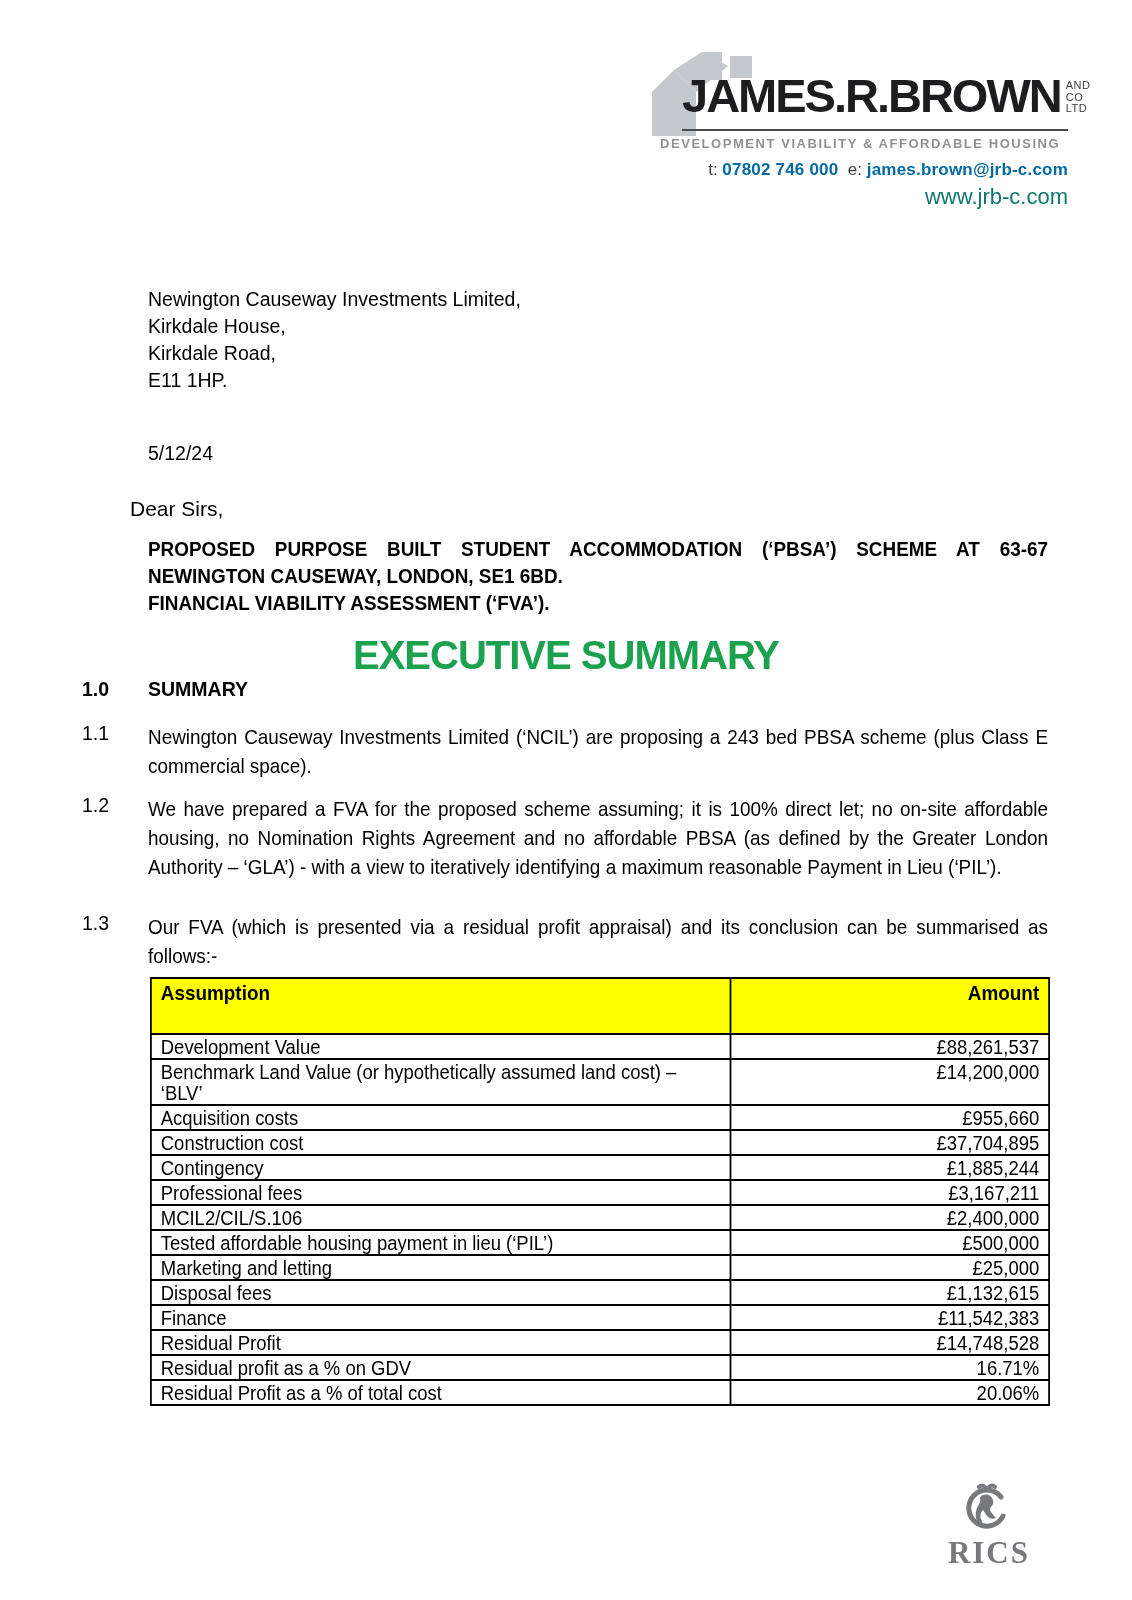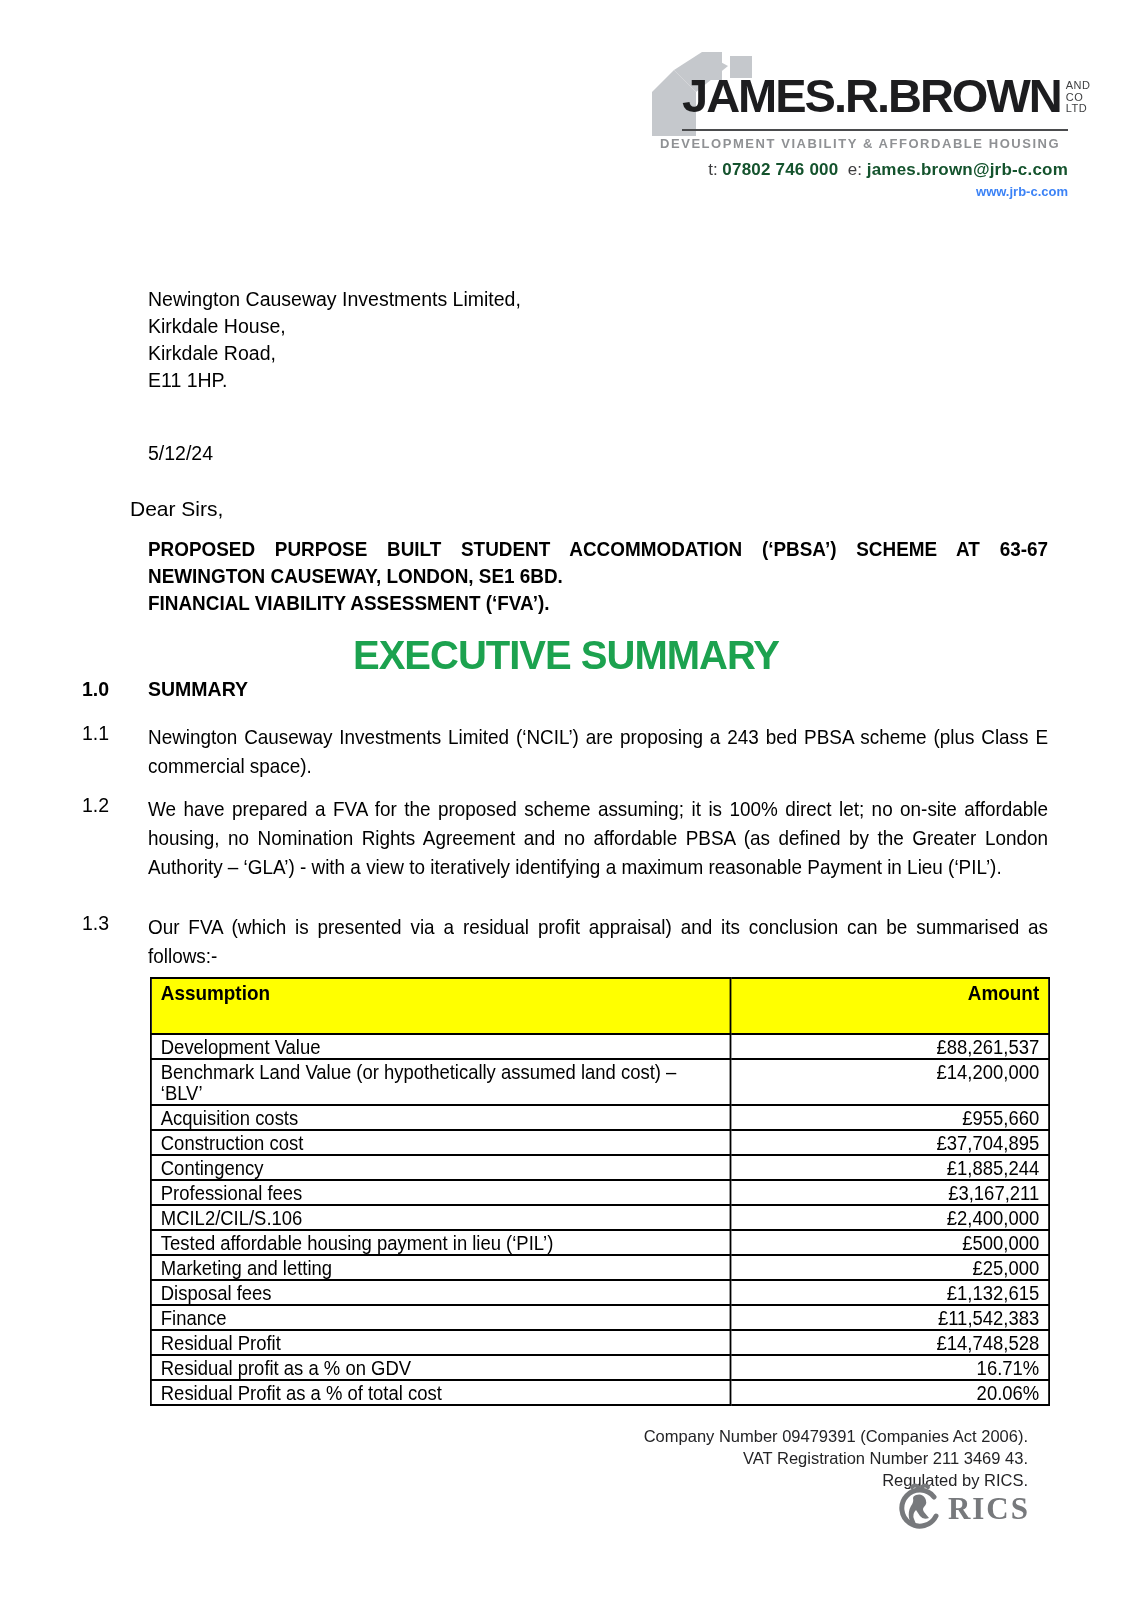--- a/index.html
+++ b/index.html
@@ -10,22 +10,22 @@
 
   
   .letterhead{position:absolute;left:652px;top:50px;width:416px;height:152px;}
   .house{position:absolute;left:0;top:2px;}
   .name-row{position:absolute;left:30px;top:20px;display:flex;align-items:flex-start;white-space:nowrap;}
   .company-name{font-size:47px;font-weight:bold;letter-spacing:-2px;line-height:52px;color:#1d1d1f;}
   .suffix{margin-left:5px;margin-top:10px;font-size:11px;color:#3f4042;line-height:11.5px;letter-spacing:0.5px;}
   .rule{position:absolute;left:30px;right:0;top:79px;height:2px;background:#4a4b4d;}
   .tagline{position:absolute;left:0;right:0;top:86px;font-size:13px;font-weight:bold;color:#8f9194;letter-spacing:1.55px;white-space:nowrap;padding-left:8px;}
   .contact{position:absolute;right:0;top:110px;font-size:17px;color:#3c3c3e;white-space:nowrap;}
-  .contact b{color:#14532d;letter-spacing:0.2px;}
-  .website{position:absolute;right:0;top:134px;font-size:13px;color:#3b82f6;font-weight:bold;}
+  .contact b{color:#0369a1;letter-spacing:0.2px;}
+  .website{position:absolute;right:0;top:134px;font-size:22px;color:#0f766e;}
 
   
   .recipient{position:absolute;left:148px;top:286px;font-size:19.5px;line-height:27px;}
   .date{position:absolute;left:148px;top:442px;font-size:19.5px;}
   .salutation{position:absolute;left:130px;top:497px;font-size:21px;}
 
   .subject{position:absolute;left:148px;top:535px;width:1000px;transform:scaleX(0.9);transform-origin:0 0;
            font-weight:bold;font-size:21px;line-height:27px;}
   .subject .j{text-align:justify;}
 
@@ -46,21 +46,21 @@
   .table-wrap{position:absolute;left:150px;top:977px;width:1000px;transform:scaleX(0.9);transform-origin:0 0;}
   table{width:100%;border-collapse:collapse;table-layout:fixed;}
   th,td{border:2px solid #000;font-size:20.5px;padding:1px 10px;line-height:21px;overflow:hidden;}
   th{background:#ffff00;height:50px;vertical-align:top;font-size:21px;padding-top:3px;}
   .col-assumption{width:64.5%;} .col-amount{width:35.5%;}
   th.h-assumption{text-align:left;} th.h-amount{text-align:right;}
   td.c-label{text-align:left;} td.c-amount{text-align:right;vertical-align:top;white-space:nowrap;}
 
   
   .footer{position:absolute;right:104px;top:1425px;text-align:right;font-size:16.5px;line-height:22px;color:#242426;}
-  .rics{position:absolute;right:102px;top:1483px;display:flex;align-items:center;}
+  .rics{position:absolute;right:102px;top:1483px;display:flex;align-items:center;flex-direction:column;}
   .rics-word{font-family:"Liberation Serif",serif;font-size:31px;font-weight:bold;color:#77797c;letter-spacing:2px;margin-left:6px;}
 </style>
 </head>
 <body>
 
 <div class="page">
 
   <div class="letterhead">
     <span class="house">
       <svg width="132" height="84" viewBox="0 0 132 84">
@@ -191,25 +191,20 @@
             <td class="c-amount">16.71%</td>
           </tr>
         <tr>
             <td class="c-label">Residual Profit as a % of total cost</td>
             <td class="c-amount">20.06%</td>
           </tr>
       </tbody>
     </table>
   </div>
 
-  <div class="footer">
-    <div>Company Number 09479391 (Companies Act 2006).</div>
-    <div>VAT Registration Number 211 3469 43.</div>
-    <div>Regulated by RICS.</div>
-  </div>
 
   <div class="rics">
     <span>
       <svg width="46" height="48" viewBox="0 0 46 48">
         <g fill="none" stroke="#77797c" stroke-width="5" stroke-linecap="round">
           <path d="M38 14 A 18 18 0 1 0 40 33"></path>
           <path d="M16 4 q 3 -3 6 0" stroke-width="4"></path>
           <path d="M26 4 q 3 -3 6 0" stroke-width="4"></path>
         </g>
         <g fill="#77797c">

